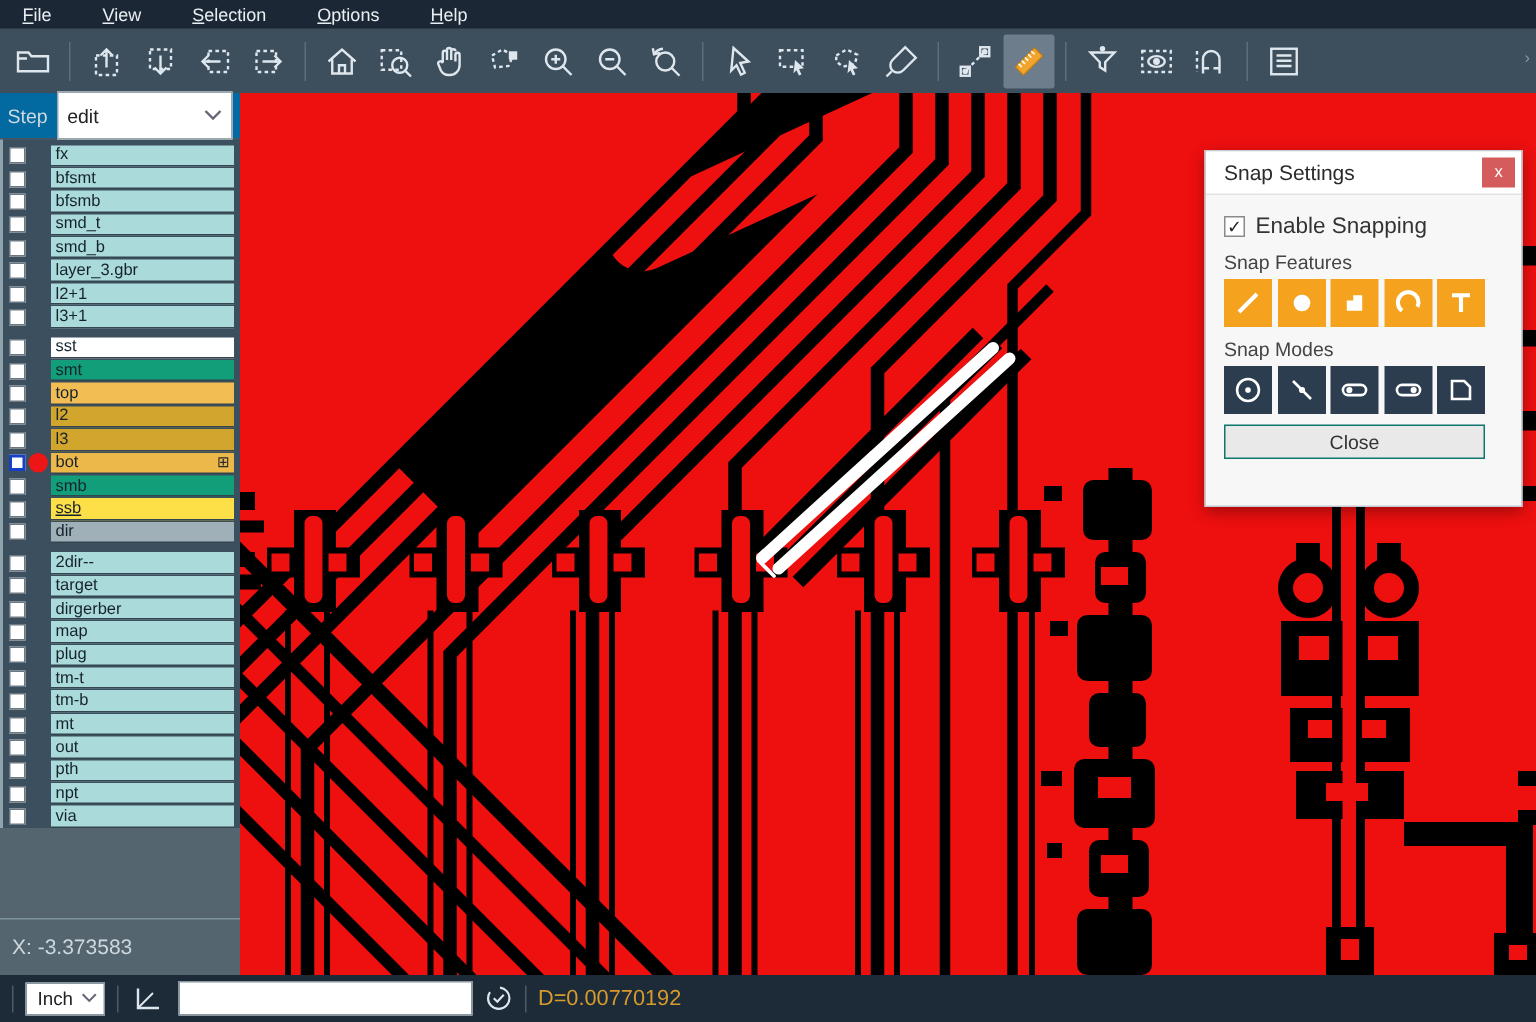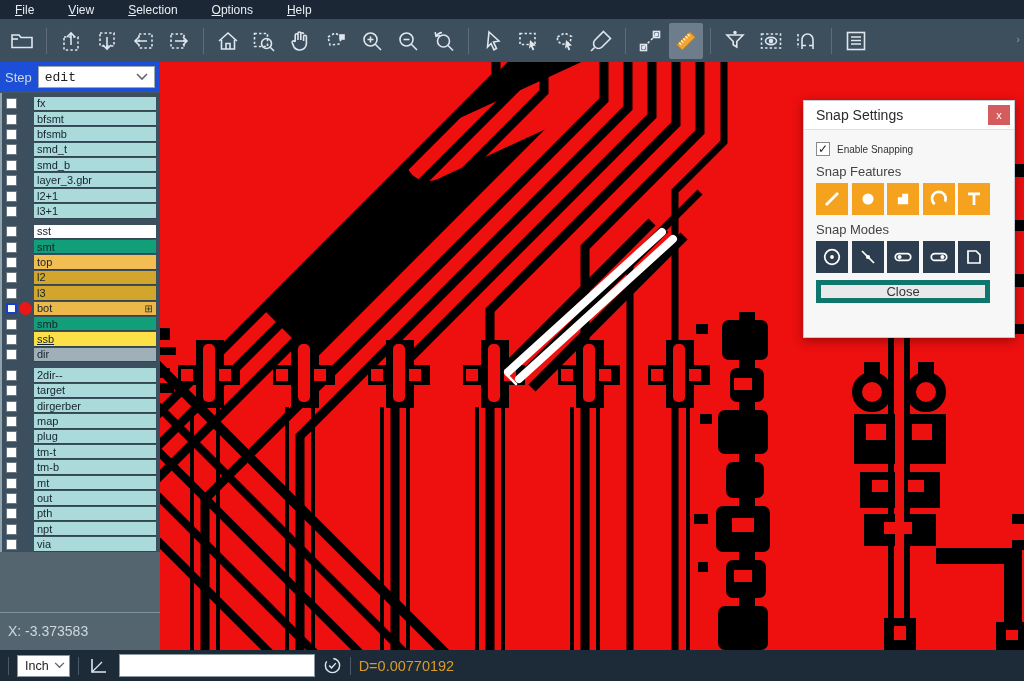--- a/index.html
+++ b/index.html
@@ -17,25 +17,25 @@
              background:#3d4e5d; display:flex; align-items:center; padding-left:4px; }
   .tb-btn { width:34px; height:36px; display:flex; align-items:center; justify-content:center;
             border-radius:2px; margin:0 1px; }
   .tb-btn.active { background:#6d7d8b; }
   .tb-sep { width:1px; height:26px; background:#5d6d7b; margin:0 6px; }
   .tb-overflow { position:absolute; right:4px; top:14px; color:#8b99a6; font-size:11px; }
 
   
   .sidebar { position:absolute; left:0; top:62px; width:160px; height:588px;
              background:#55656f; }
-  .step-row { height:31px; background:#1d4ed8; display:flex; align-items:center; padding:0 5px;
+  .step-row { height:31px; background:#0369a1; display:flex; align-items:center; padding:0 5px;
               border-bottom:1px solid #46565f; }
   .step-label { color:#cfd9df; font-size:13px; margin-right:6px; }
-  .step-select { flex:1; height:22px; background:#fff; border:1px solid #9aa7ae; display:flex;
-                 align-items:center; padding:0 6px; font-size:13px; color:#222; justify-content:space-between;font-family:Liberation Mono, monospace; }
+  .step-select { flex:1; height:32px; background:#fff; border:1px solid #9aa7ae; display:flex;
+                 align-items:center; padding:0 6px; font-size:13px; color:#222; justify-content:space-between; }
   .layer-list { background:#3c4f5f; border-left:2px solid #8fa3ad; padding-top:3px; }
   .layer-group { margin-bottom:5px; }
   .layer-row { height:15.4px; display:flex; align-items:center; }
   .lr-check { width:11px; height:11px; background:#fff; border:1px solid #6b7881; margin-left:4px; flex:none; }
   .lr-check.sel { border:2px solid #1640c8; }
   .lr-dotcell { width:17px; flex:none; display:flex; align-items:center; justify-content:center; }
   .lr-dot { width:13px; height:13px; border-radius:50%; background:#ec1616; }
   .lr-bar { flex:1; height:14.4px; margin-right:4px; display:flex; align-items:center;
             padding:0 3px; font-size:11px; color:#15232d; border-bottom:1px solid #33454f;
             justify-content:space-between; white-space:nowrap; overflow:hidden; }
@@ -53,27 +53,27 @@
             background:#f7f7f7; border:1px solid #c3cbd2; box-shadow:0 3px 10px rgba(0,0,0,.35); }
   .dlg-title { height:29px; background:#fff; border-bottom:1px solid #e2e2e2; display:flex;
                align-items:center; padding:0 4px 0 12px; justify-content:space-between; }
   .dlg-title-text { font-size:14px; color:#2b2b2b; }
   .dlg-close { width:22px; height:20px; background:#d45c5c; color:#fff; font-size:11px;
                display:flex; align-items:center; justify-content:center; }
   .dlg-body { padding:8px 12px 0; }
   .dlg-check-row { display:flex; align-items:center; gap:7px; margin:4px 0 8px; }
   .dlg-checkbox { width:14px; height:14px; background:#fff; border:1px solid #8a8a8a;
                   font-size:12px; color:#222; display:flex; align-items:center; justify-content:center; line-height:1; }
-  .dlg-check-label { font-size:10px; color:#333; }
+  .dlg-check-label { font-size:15px; color:#333; }
   .dlg-section-label { font-size:13px; color:#444; margin:2px 0 4px; }
   .dlg-iconrow { display:flex; gap:3.5px; margin-bottom:7px; }
   .snap-feature { width:32px; height:32px; background:#f5a31f; display:flex; align-items:center; justify-content:center; }
   .snap-mode { width:32px; height:32px; background:#2c3d4f; display:flex; align-items:center; justify-content:center; }
   .dlg-close-btn { margin:6px 12px 0; height:23px; width:174px; background:#e9e9e9;
-                   border:5px solid #0f766e; font-size:13px; color:#333; display:flex;
+                   border:1px solid #0f766e; font-size:13px; color:#333; display:flex;
                    align-items:center; justify-content:center; font-family:"Liberation Sans",sans-serif; }
 
   
   .bottombar { position:absolute; left:0; top:650px; width:1024px; height:31px; background:#1d2b39;
                display:flex; align-items:center; }
   .bb-sep { width:1px; height:18px; background:#4a5a68; margin:0 8px; }
   .unit-select { height:22px; background:#fff; border:1px solid #8a97a0; display:flex; align-items:center;
                  padding:0 4px 0 7px; font-size:12.5px; color:#222; gap:5px; }
   .bb-input { width:196px; height:23px; background:#fff; border:1px solid #8a97a0; margin-left:10px;
               font-size:12px; padding:0 5px; font-family:"Liberation Sans",sans-serif; }

